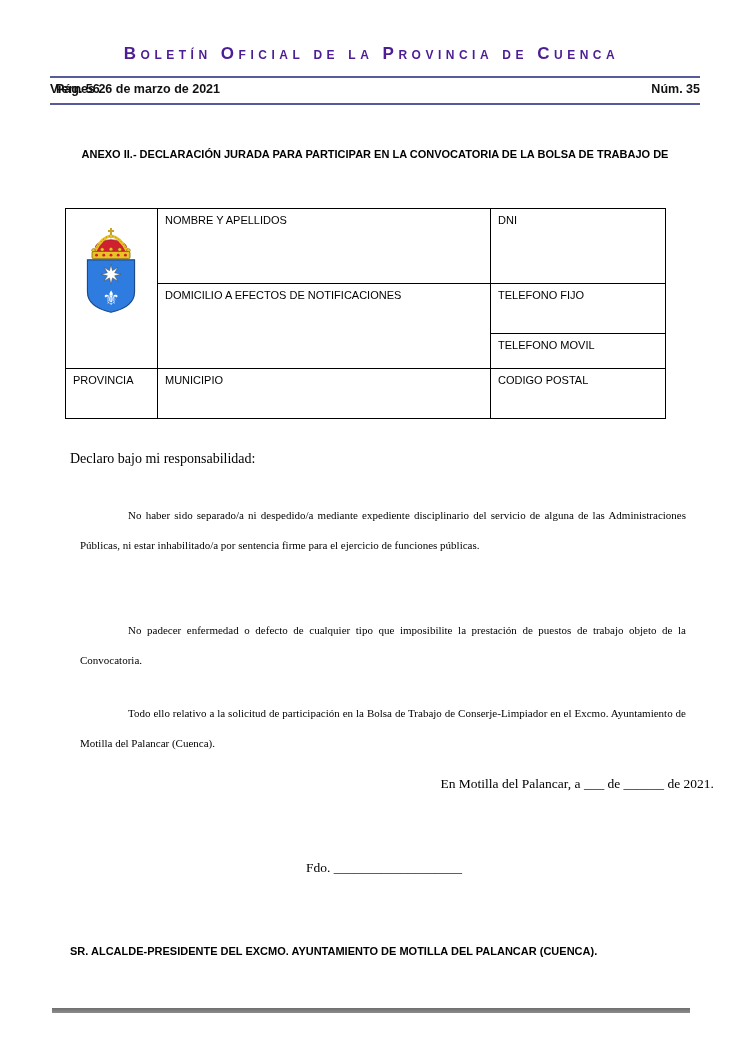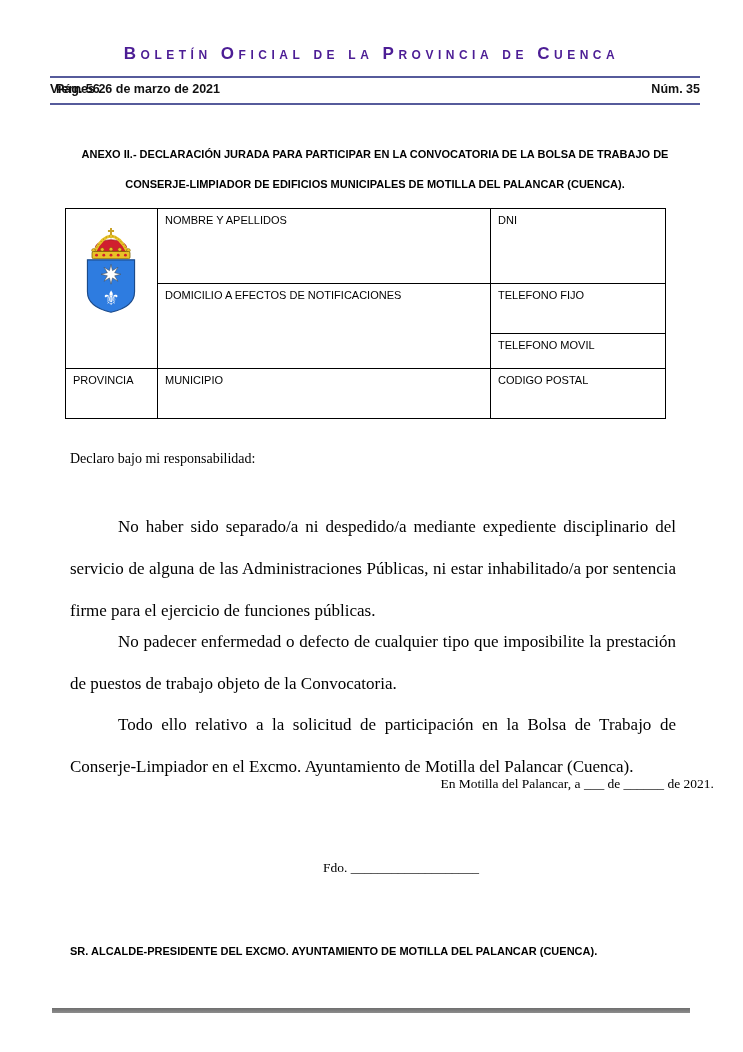--- a/index.html
+++ b/index.html
@@ -37,28 +37,28 @@
   table.form-table td{
     border:1px solid #000;vertical-align:top;text-align:left;
     font-size:11px;font-weight:normal;padding:5px 7px;color:#000;
   }
   tr.r1{height:75px;} tr.r2{height:50px;} tr.r3{height:35px;} tr.r4{height:50px;}
   td.escudo-cell{text-align:center;vertical-align:middle;padding:2px;}
   
   .serif{font-family:"Liberation Serif",serif;}
   .declaro{position:absolute;top:436px;left:70px;font-size:14px;margin-top:15px;}
   .para{
-    position:absolute;left:70px;width:606px;text-align:justify;
-    font-size:17px;line-height:42px;text-indent:48px;
+    position:absolute;left:80px;width:606px;text-align:justify;
+    font-size:11px;line-height:30px;text-indent:48px;
   }
   .para-1{top:489px;}
   .para-2{top:604px;}
   .para-3{top:687px;}
   .date-line{position:absolute;top:776px;left:80px;width:634px;text-align:right;font-size:13.5px;}
-  .fdo-line{position:absolute;top:860px;left:84px;width:634px;text-align:center;font-size:13.5px;}
+  .fdo-line{position:absolute;top:860px;left:67px;width:634px;text-align:center;font-size:13.5px;}
   .addressee{
     position:absolute;top:913px;left:70px;width:620px;
     font-weight:bold;font-size:11px;color:#000;margin-top:32px;
   }
   .footer-bar{
     position:absolute;top:1008px;left:52px;width:638px;height:5px;
     background:linear-gradient(#6e6e6e,#8d8d8d);
   }
 </style>
 </head>
@@ -70,21 +70,20 @@
   <div class="rule rule-top"></div>
   <div class="meta">
     <span class="center">Viernes 26 de marzo de 2021</span>
     <span class="left">Pág. 56</span>
     <span class="right">Núm. 35</span>
   </div>
   <div class="rule rule-bottom"></div>
 
   <div class="doc-title">
     <div class="t-line">ANEXO II.- DECLARACIÓN JURADA PARA PARTICIPAR EN LA CONVOCATORIA DE LA BOLSA DE TRABAJO DE</div>
-    <div class="t-line">CONSERJE-LIMPIADOR DE EDIFICIOS MUNICIPALES DE MOTILLA DEL PALANCAR (CUENCA).</div>
   </div>
 
   <table class="form-table">
     <colgroup>
       <col style="width:92px">
         <col style="width:333px">
         <col style="width:175px">
     </colgroup>
     <tbody>
       <tr class="r1">

